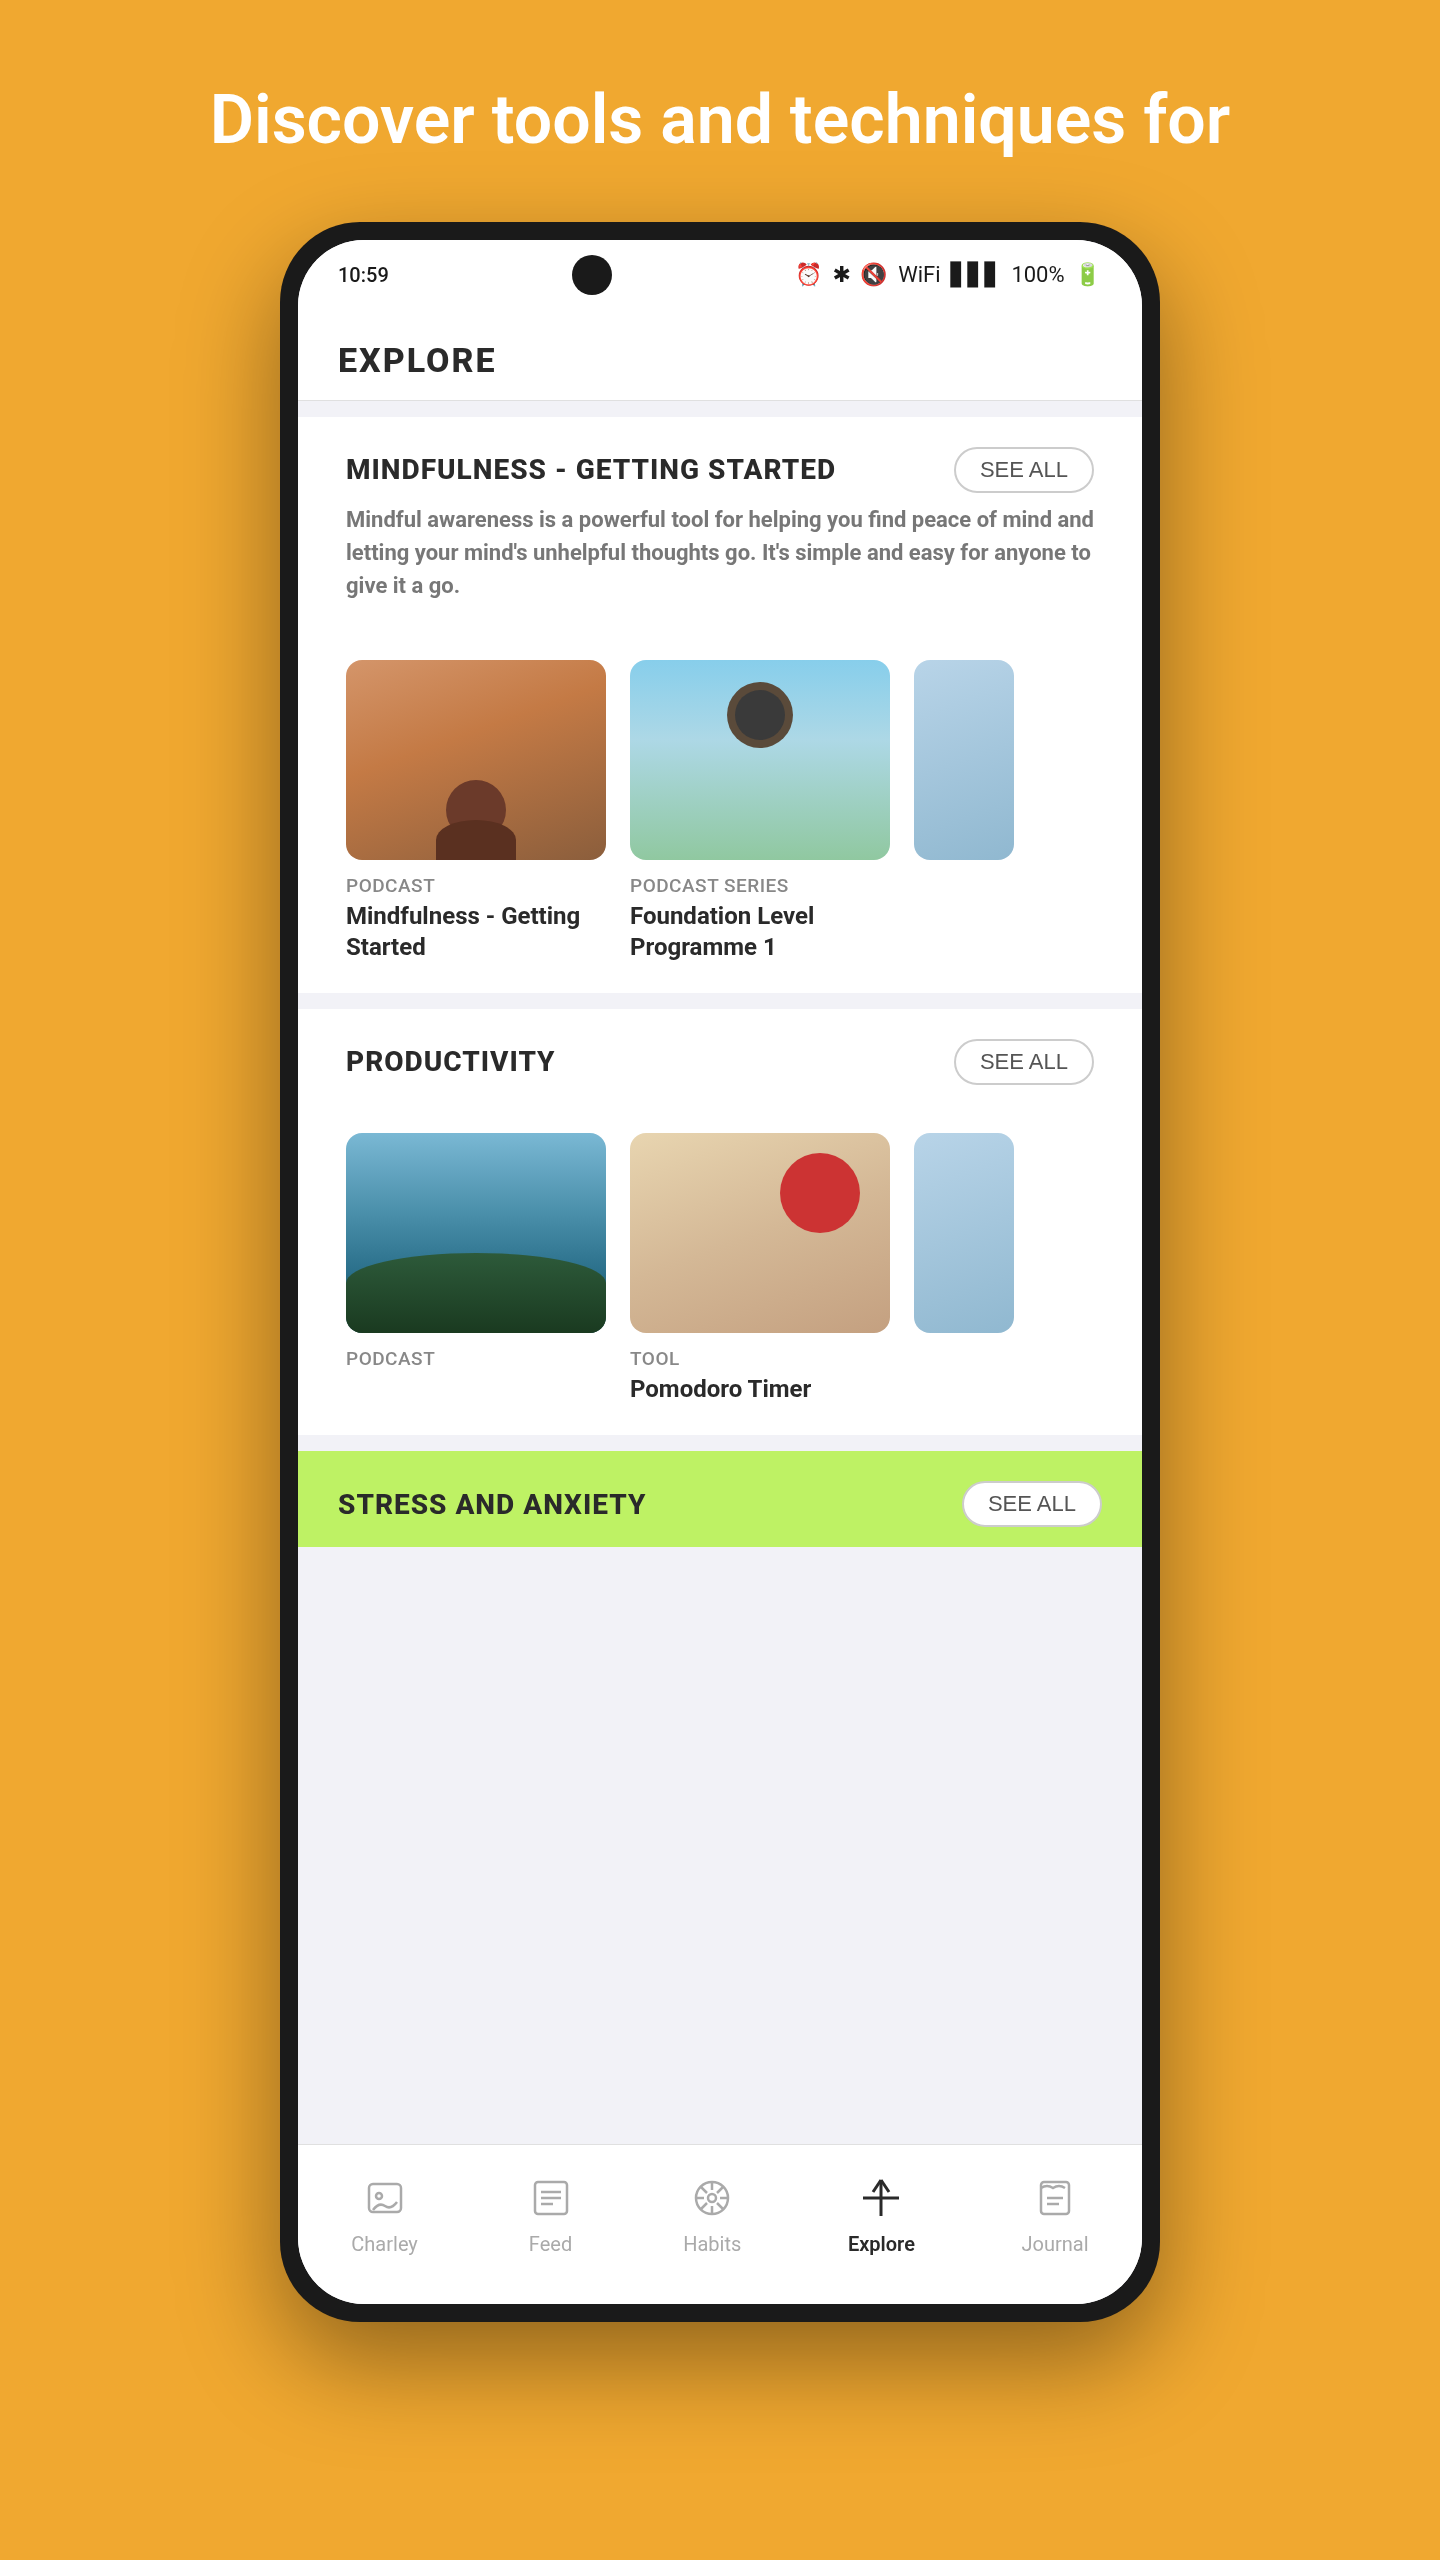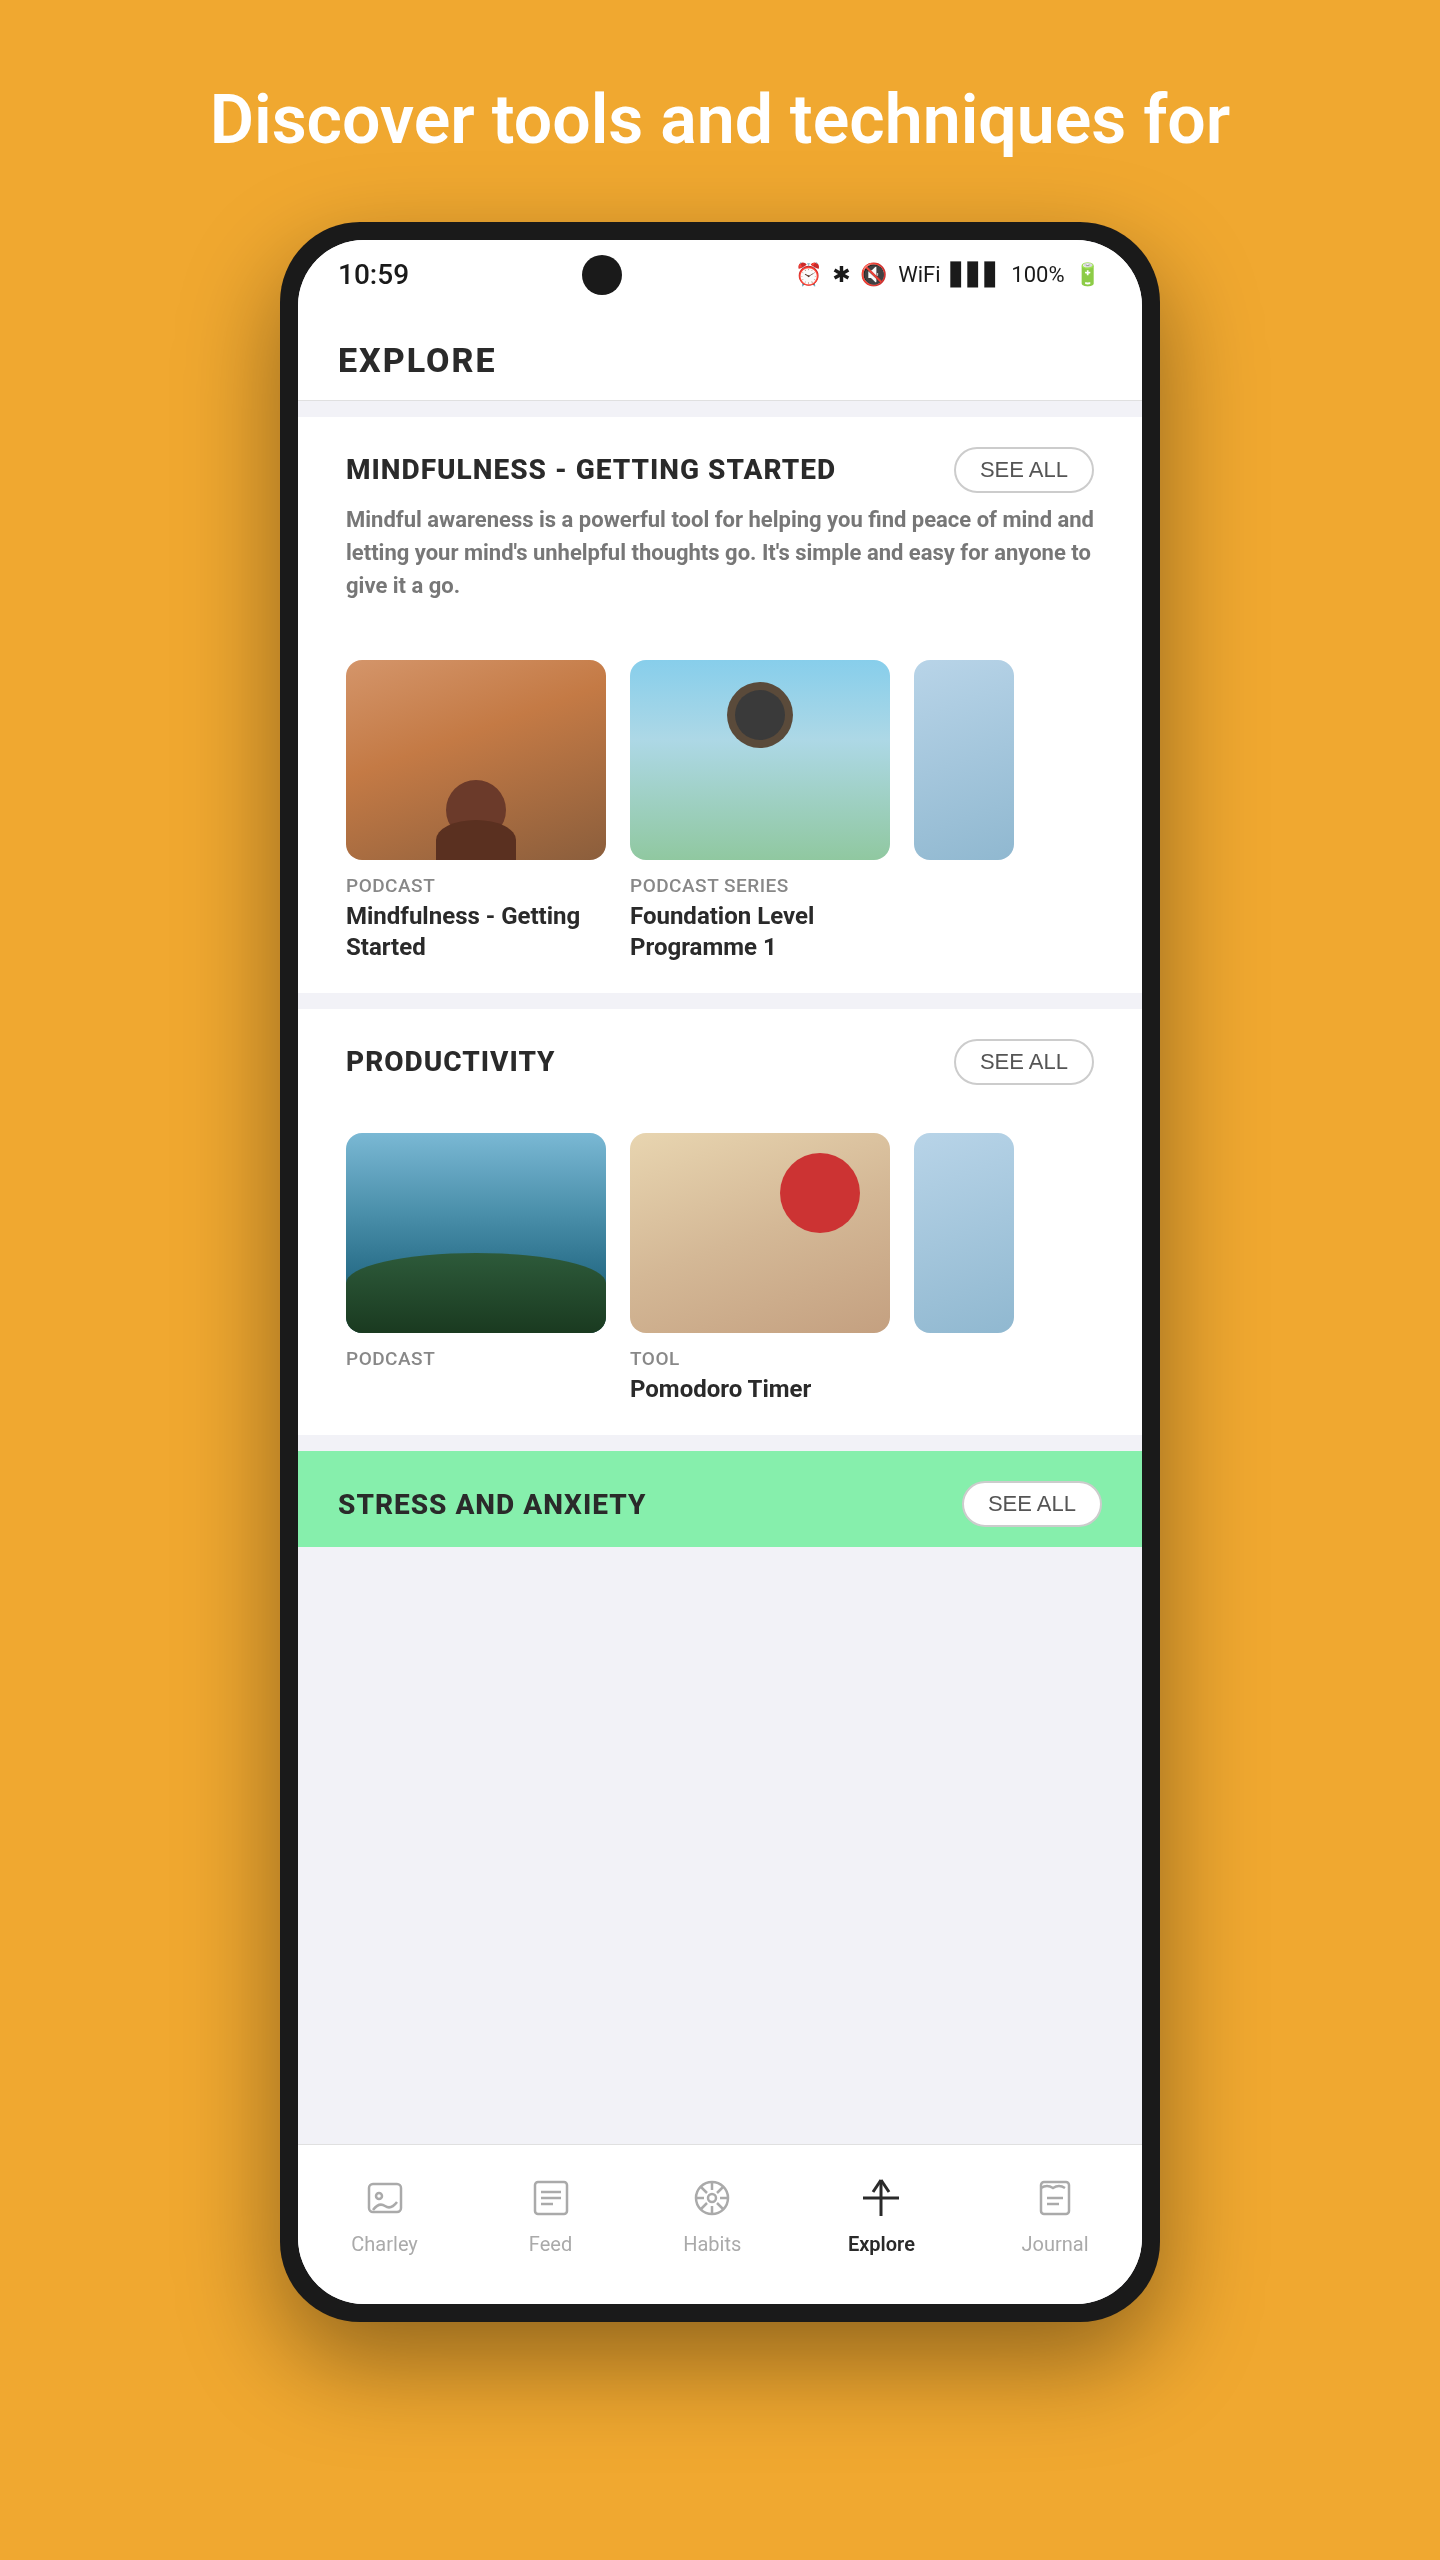--- a/index.html
+++ b/index.html
@@ -47,21 +47,21 @@
     .status-bar {
       background: white;
       height: 70px;
       display: flex;
       align-items: center;
       justify-content: space-between;
       padding: 0 40px;
       flex-shrink: 0;
     }
     .status-time {
-      font-size: 28px;
+      font-size: 20px;
       font-weight: 500;
       color: #1a1a1a;
     }
     .status-center {
       width: 40px;
       height: 40px;
       background: #1a1a1a;
       border-radius: 50%;
     }
     .status-icons {
@@ -294,21 +294,21 @@
     .card-partial {
       width: 100px;
       flex-shrink: 0;
     }
     .card-partial .card-image {
       width: 100px;
     }
 
     
     .section-stress {
-      background: #86efac;
+      background: #bef264;
       margin-top: 16px;
       padding: 30px 0 10px;
     }
   </style>
 </head>
 <body>
 
 <div class="page-headline">Discover tools and techniques for</div>
 
 <div class="phone-wrapper">

